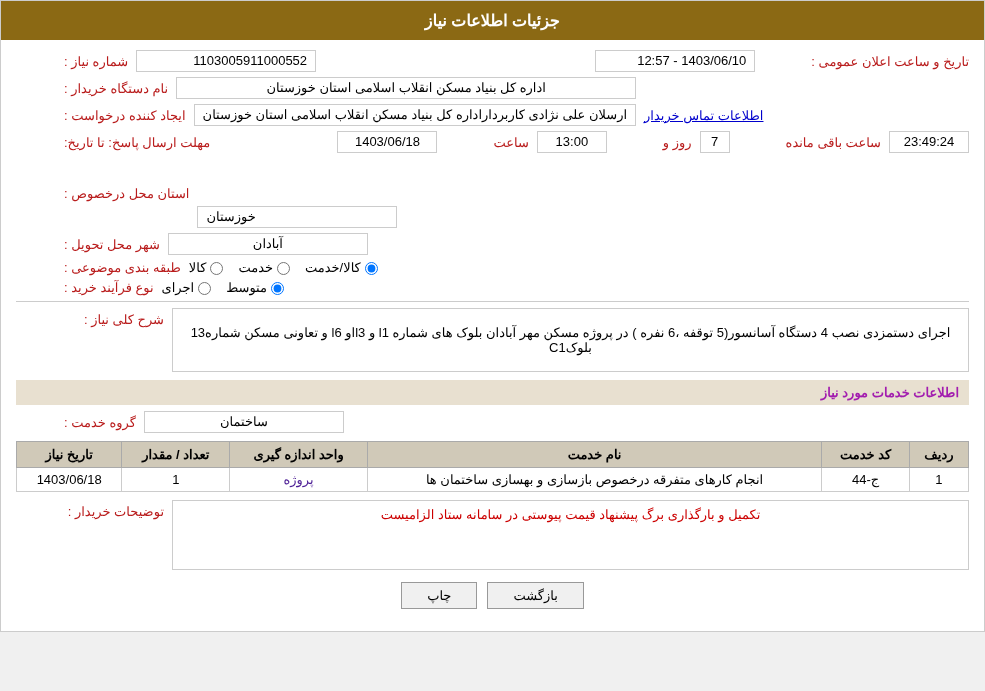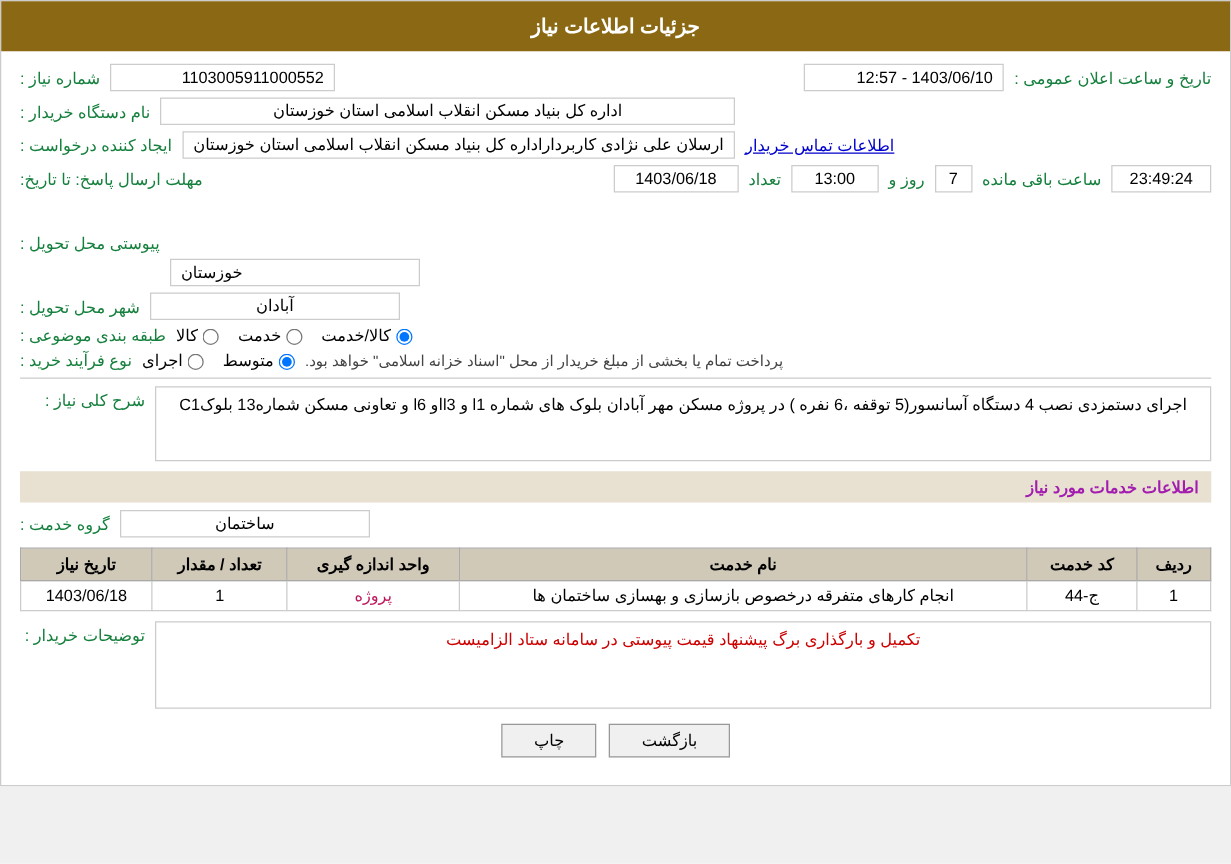--- a/index.html
+++ b/index.html
@@ -87,23 +87,24 @@
       margin: 6px 0;
     }
     .row-flex {
       display: flex;
       align-items: center;
       margin-bottom: 5px;
       gap: 8px;
     }
     .lbl {
       text-align: right;
-      color: #15803d;
+      color: #b91c1c;
       font-size: 13px;
       white-space: nowrap;
+      margin-left: 48px;
     }
     .val {
       border: 1px solid #ccc;
       padding: 2px 8px;
       background: #fff;
       font-size: 13px;
       min-height: 22px;
     }
   </style>
 </head>
@@ -136,30 +137,30 @@
       <span class="val" style="min-width:420px; text-align:left;">ارسلان علی نژادی کاربرداراداره کل بنیاد مسکن انقلاب اسلامی استان خوزستان</span>
       <span class="lbl">ایجاد کننده درخواست :</span>
     </div>
 
     <div class="row-flex" style="justify-content: flex-end; direction:rtl;">
       <span class="val" style="min-width:80px; text-align:center;">23:49:24</span>
       <span class="lbl">ساعت باقی مانده</span>
       <span class="val" style="min-width:30px; text-align:center;">7</span>
       <span class="lbl">روز و</span>
       <span class="val" style="min-width:70px; text-align:center;">13:00</span>
-      <span class="lbl">تعداد</span>
+      <span class="lbl">ساعت</span>
       <span class="val" style="min-width:100px; text-align:center;">1403/06/18</span>
       <span style="flex:1;"></span>
       <span class="lbl">مهلت ارسال پاسخ: تا تاریخ:</span>
     </div>
 
     <div class="row-flex" style="justify-content: flex-end;">
       <span style="flex:1;"></span>
       <span class="val" style="min-width:200px; text-align:left;margin-top:48px;">خوزستان</span>
-      <span class="lbl">پیوستی محل تحویل :</span>
+      <span class="lbl">استان محل درخصوص :</span>
     </div>
 
     <div class="row-flex" style="justify-content: flex-end;">
       <span style="flex:1;"></span>
       <span class="val" style="min-width:200px; text-align:center;">آبادان</span>
       <span class="lbl">شهر محل تحویل :</span>
     </div>
 
     <div class="row-flex" style="justify-content: flex-end; align-items:center;">
       <span style="flex:1;"></span>
@@ -174,38 +175,37 @@
         </div>
         <div class="radio-item">
           <input type="radio" name="tabaqe" style="">
           <span>کالا</span>
         </div>
       </div>
       <span class="lbl">طبقه بندی موضوعی :</span>
     </div>
 
     <div class="row-flex" style="justify-content: flex-end; align-items:center;">
-      <span style="color:#444; font-size:12px; flex:1; text-align:left;">پرداخت تمام یا بخشی از مبلغ خریدار از محل "اسناد خزانه اسلامی" خواهد بود.</span>
       <div class="radio-group">
         <div class="radio-item">
           <input type="radio" name="farayand" checked="" style="">
           <span>متوسط</span>
         </div>
         <div class="radio-item">
           <input type="radio" name="farayand" style="">
           <span>اجرای</span>
         </div>
       </div>
       <span class="lbl">نوع فرآیند خرید :</span>
     </div>
 
     <hr class="divider">
 
     <div class="row-flex" style="align-items: flex-start;">
-      <div style="flex:1; border:1px solid #ccc; padding:6px; background:#fff; min-height:60px; font-size:13px; text-align:center;">اجرای دستمزدی نصب 4 دستگاه آسانسور(5 توقفه ،6 نفره ) در پروژه مسکن مهر آبادان بلوک های شماره l1 و l3او l6 و تعاونی مسکن شماره13 بلوکC1</div>
+      <div style="flex:1; border:1px solid #ccc; padding:16px; background:#fff; min-height:60px; font-size:13px; text-align:center;">اجرای دستمزدی نصب 4 دستگاه آسانسور(5 توقفه ،6 نفره ) در پروژه مسکن مهر آبادان بلوک های شماره l1 و l3او l6 و تعاونی مسکن شماره13 بلوکC1</div>
       <span class="lbl" style="min-width:100px; padding-top:4px;">شرح کلی نیاز :</span>
     </div>
 
     <div class="section-title">اطلاعات خدمات مورد نیاز</div>
 
     <div class="row-flex" style="justify-content: flex-end;">
       <span style="flex:1;"></span>
       <span class="val" style="min-width:200px; text-align:center;">ساختمان</span>
       <span class="lbl">گروه خدمت :</span>
     </div>
@@ -220,21 +220,21 @@
             <th>واحد اندازه گیری</th>
             <th>تعداد / مقدار</th>
             <th>تاریخ نیاز</th>
           </tr>
         </thead>
         <tbody id="table-body">
         <tr>
       <td>1</td>
       <td>ج-44</td>
       <td>انجام کارهای متفرقه درخصوص بازسازی و بهسازی ساختمان ها</td>
-      <td style="color:#be185d;">پروژه</td>
+      <td style="color:#4c1d95;">پروژه</td>
       <td>1</td>
       <td>1403/06/18</td>
     </tr>
           </tbody>
       </table>
     </div>
 
     <div class="row-flex" style="align-items: flex-start; margin-top:8px;">
       <div style="flex:1; border:1px solid #ccc; padding:6px; background:#fff; min-height:70px; font-size:13px; color:#cc0000; text-align:center;">تکمیل و بارگذاری برگ پیشنهاد قیمت پیوستی در سامانه ستاد الزامیست</div>
       <span class="lbl" style="min-width:100px; padding-top:4px;">توضیحات خریدار :</span>

